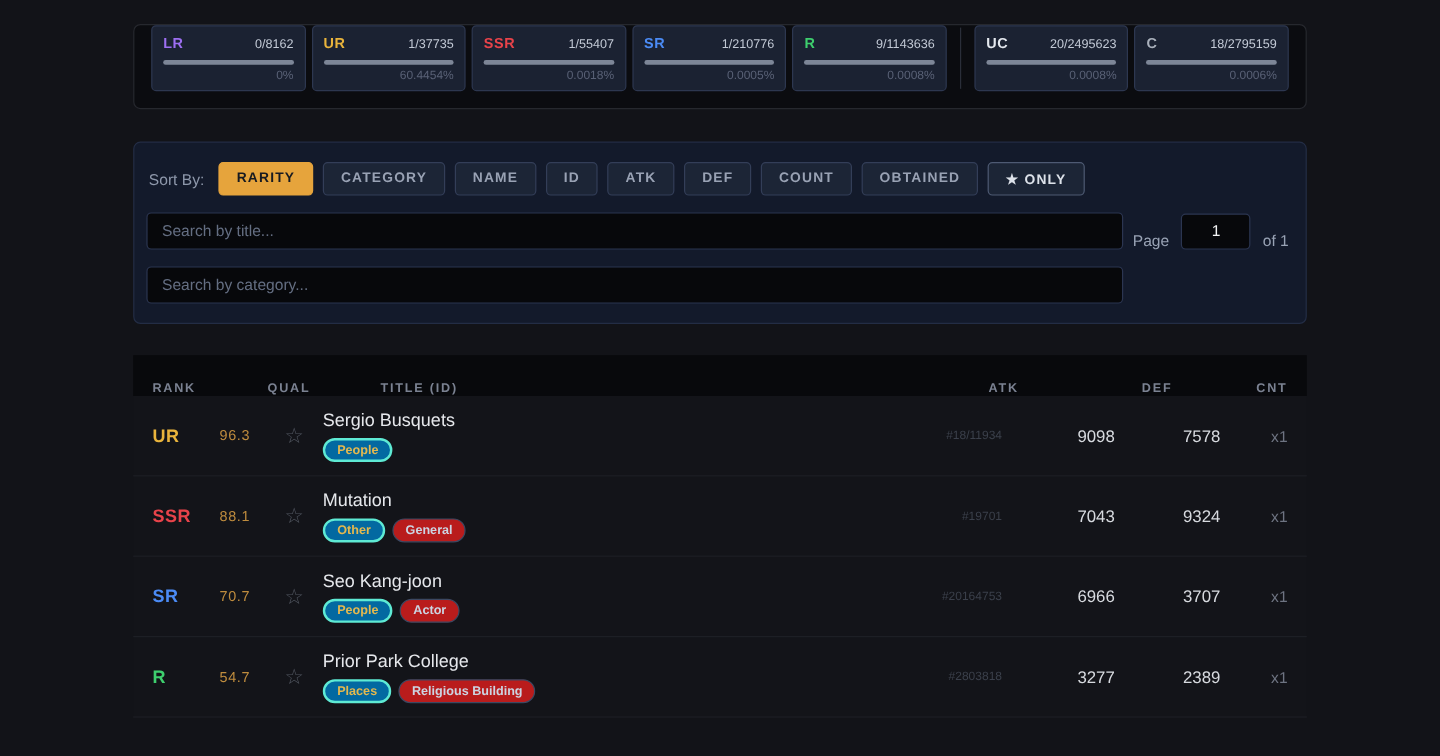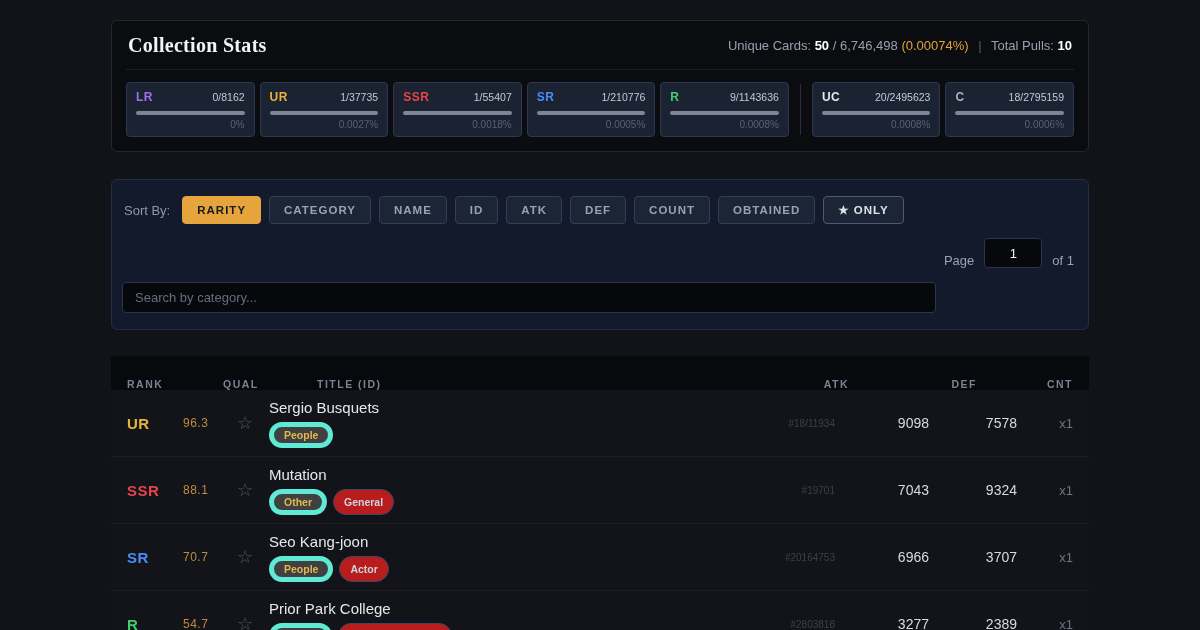--- a/index.html
+++ b/index.html
@@ -127,64 +127,52 @@
   .t-star { width:32px; flex:0 0 32px; color:#515660; font-size:18px; cursor:pointer; line-height:1; }
   .t-titleblock { flex:1 1 auto; min-width:0; }
   .t-title { font-size:15px; color:#e6e8ec; }
   .t-tags { display:flex; gap:6px; margin-top:6px; }
   .tag {
     display:inline-flex; align-items:center;
     padding:2px 10px;
     border-radius:999px;
     font-size:10.5px; font-weight:700;
   }
-  .tag.gold { background:#404040; border:5px solid #5eead4; color:#e3b84f; }
+  .tag.gold { background:#0369a1; border:2px solid #5eead4; color:#e3b84f; }
   .tag.blue { background:#b91c1c; border:1px solid #3c4862; color:#ccd4e2; }
   .t-id { flex:0 0 120px; text-align:right; font-size:10px; color:#3b404b; padding-right:12px; white-space:nowrap; }
   .t-atk, .t-def { font-size:14px; color:#d7dadf; }
   .t-cnt { font-size:13px; color:#6e7482; }
 </style>
 </head>
 <body>
 
 <div class="wrap">
 
   <section class="stats-panel">
-    <div class="stats-head">
-      <h1 class="stats-title">Collection Stats</h1>
-      <div class="stats-summary">
-        <span>Unique Cards:</span>
-        <b>50</b>
-        <span>/ 6,746,498</span>
-        <span class="pct">(0.00074%)</span>
-        <span class="sep">|</span>
-        <span>Total Pulls:</span>
-        <b>10</b>
-      </div>
-    </div>
     <div class="rarity-row" id="rarity-row">
         <div class="rarity-card">
           <div class="rarity-top">
             <span class="rarity-code" style="color: rgb(157, 111, 242);">LR</span>
             <span class="rarity-count">0/8162</span>
           </div>
           <div class="rarity-bar">
             <div class="rarity-fill" style="width: 0%; background: rgb(157, 111, 242);"></div>
           </div>
           <div class="rarity-pct">0%</div>
         </div>
         <div class="rarity-card">
           <div class="rarity-top">
             <span class="rarity-code" style="color: rgb(233, 180, 60);">UR</span>
             <span class="rarity-count">1/37735</span>
           </div>
           <div class="rarity-bar">
             <div class="rarity-fill" style="width: 0%; background: rgb(233, 180, 60);"></div>
           </div>
-          <div class="rarity-pct">0.0027%</div>
+          <div class="rarity-pct">60.4454%</div>
         </div>
         <div class="rarity-card">
           <div class="rarity-top">
             <span class="rarity-code" style="color: rgb(232, 67, 74);">SSR</span>
             <span class="rarity-count">1/55407</span>
           </div>
           <div class="rarity-bar">
             <div class="rarity-fill" style="width: 0%; background: rgb(232, 67, 74);"></div>
           </div>
           <div class="rarity-pct">0.0018%</div>
@@ -240,20 +228,21 @@
         <button class="sort-btn">CATEGORY</button>
         <button class="sort-btn">NAME</button>
         <button class="sort-btn">ID</button>
         <button class="sort-btn">ATK</button>
         <button class="sort-btn">DEF</button>
         <button class="sort-btn">COUNT</button>
         <button class="sort-btn">OBTAINED</button>
         <button class="sort-btn star">★ ONLY</button>
       </div>
     <div class="search-row">
+      <input class="search-input" type="text" placeholder="Search by title..." style="">
       <div class="page-group">
         <span class="page-label">Page</span>
         <input class="page-input" type="text" value="1" style="">
         <span class="page-of">of 1</span>
       </div>
     </div>
     <div class="search-row">
       <input class="search-input" type="text" placeholder="Search by category..." style="">
     </div>
   </section>

